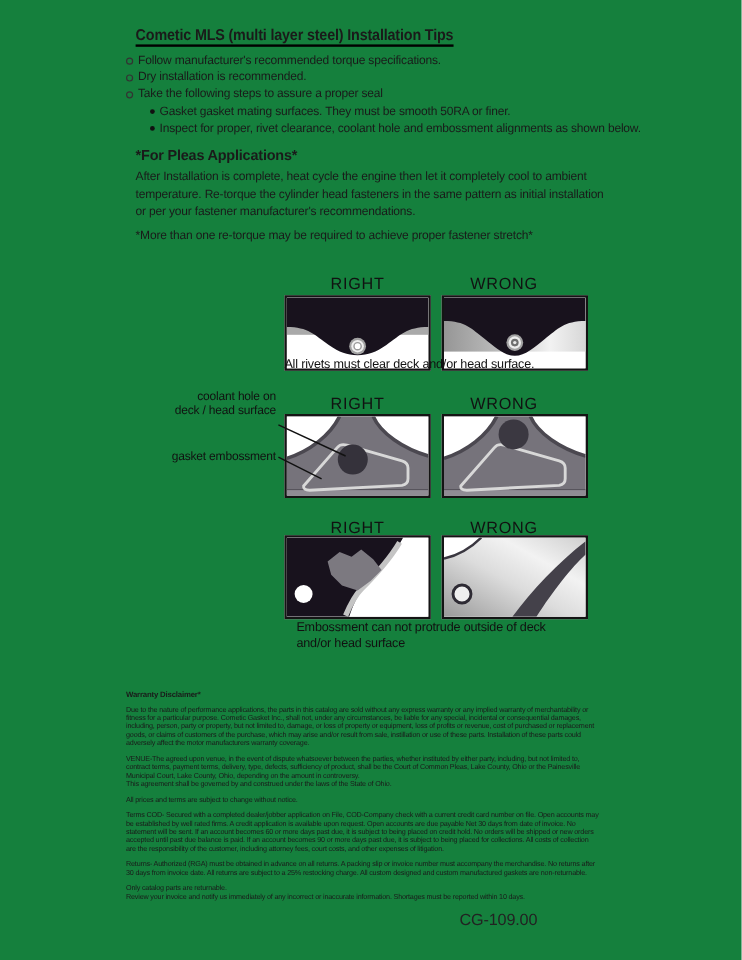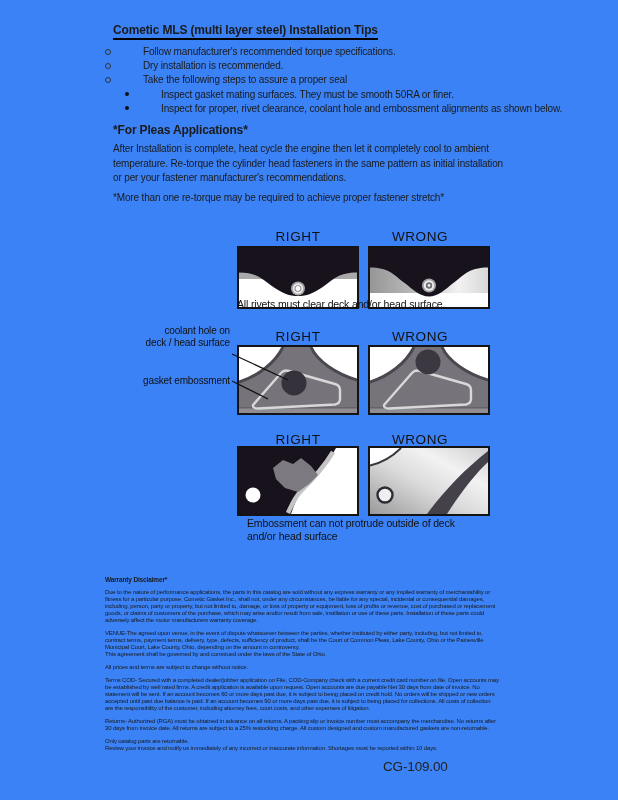--- a/index.html
+++ b/index.html
@@ -1,32 +1,32 @@
 <!DOCTYPE html>
 <html><head>
 <meta charset="utf-8">
 <style>
   html,body { margin:0; padding:0; background:#e8e8e8; }
   .page {
     position:relative; width:618px; height:800px; margin:0 auto;
-    background:#3b82f6; overflow:hidden;
+    background:#15803d; overflow:hidden;
     font-family:"Liberation Sans", sans-serif;
     color:#1a1a1a; letter-spacing:-0.15px;
   }
   
   .content { position:absolute; left:105px; top:20px; width:470px; }
   .doc-title {
     display:inline-block; margin-left:8px;
     font-size:13px; font-weight:bold;
     border-bottom:2px solid #000; padding-bottom:1px;
     transform:scaleX(0.92); transform-origin:left center;
     white-space:nowrap;
   }
   .bullets { margin-top:5px; }
-  .b-row { display:flex; align-items:flex-start; line-height:14.2px; font-size:10px;gap:28px; }
+  .b-row { display:flex; align-items:flex-start; line-height:14.2px; font-size:10px; }
   .b-row.sub { margin-left:20px; }
   .marker-open {
     width:4px; height:4px; border:1px solid #333; border-radius:50%;
     margin:4px 4px 0 0; flex:0 0 auto;
   }
   .marker-filled {
     width:4px; height:4px; background:#111; border-radius:50%;
     margin:4px 4px 0 0; flex:0 0 auto;
   }
   .diesel-heading { margin:7px 0 0 8px; font-size:12px; font-weight:bold; }
@@ -71,21 +71,21 @@
       <div class="b-row">
         <span class="marker-open"></span>
         <span>Dry installation is recommended.</span>
       </div>
       <div class="b-row">
         <span class="marker-open"></span>
         <span>Take the following steps to assure a proper seal</span>
       </div>
       <div class="b-row sub">
         <span class="marker-filled"></span>
-        <span>Inspect gasket mating surfaces.  They must be smooth 50RA or finer.</span>
+        <span>Gasket gasket mating surfaces.  They must be smooth 50RA or finer.</span>
       </div>
       <div class="b-row sub">
         <span class="marker-filled"></span>
         <span>Inspect for proper, rivet clearance, coolant hole and embossment alignments as shown below.</span>
       </div>
     </div>
 
     <div class="diesel-heading">*For Pleas Applications*</div>
     <div class="para">After Installation is complete, heat cycle the engine then let it completely cool to ambient
 temperature. Re-torque the cylinder head fasteners in the same pattern as initial installation

